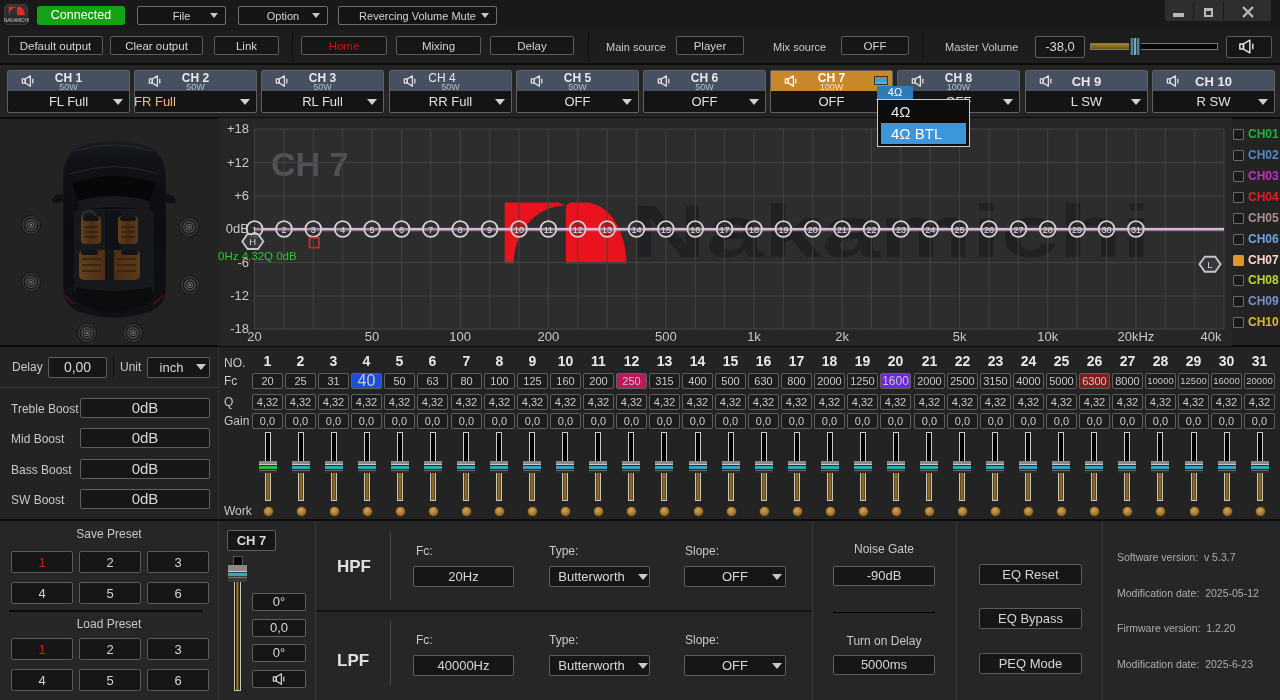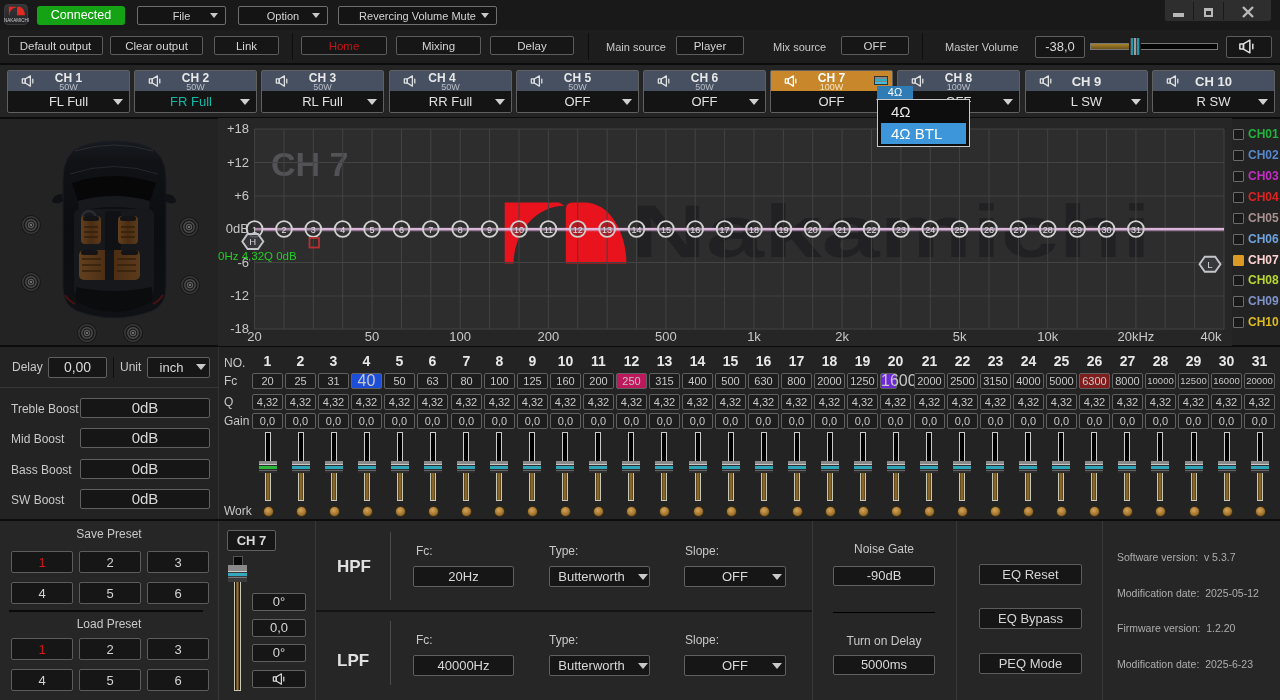--- a/index.html
+++ b/index.html
@@ -83,41 +83,41 @@
 <div class="ddarrow" style="left:113px;top:99px;border-top-color:#d0d0d0"></div>
 <div class="abs" style="left:134px;top:70px;width:123px;height:43px;border:1px solid #606060;border-radius:2px;background:#141414"></div>
 <div class="abs" style="left:135px;top:71px;width:121px;height:20px;background:#475061"></div>
 <svg style="position:absolute;left:147px;top:75px" width="17" height="12" viewBox="0 0 16 14" fill="none" stroke="#e0e0e0" stroke-width="1.5" stroke-linejoin="round">
       <rect x="0.8" y="4.6" width="3.4" height="4.8"></rect>
       <path d="M4.2,4.6 L10.2,1 L10.2,13 L4.2,9.4 Z"></path>
       <path d="M13,4.8 v4.4" stroke-linecap="round"></path>
     </svg>
 <div class="abs" style="left:134px;top:71px;width:123px;text-align:center;font-size:12px;font-weight:bold;color:#e8e8e8">CH 2</div>
 <div class="abs" style="left:134px;top:82px;width:123px;text-align:center;font-size:9px;color:#b8bcc4">50W</div>
-<div class="abs" style="left:134px;top:92px;width:114px;height:20px;text-align:center;font-size:13px;color:#14b8a6;line-height:20px">FR Full</div>
+<div class="abs" style="left:134px;top:92px;width:114px;height:20px;text-align:left;font-size:13px;color:#fdba74;line-height:20px">FR Full</div>
 <div class="ddarrow" style="left:240px;top:99px;border-top-color:#d0d0d0"></div>
 <div class="abs" style="left:261px;top:70px;width:123px;height:43px;border:1px solid #606060;border-radius:2px;background:#141414"></div>
 <div class="abs" style="left:262px;top:71px;width:121px;height:20px;background:#475061"></div>
 <svg style="position:absolute;left:274px;top:75px" width="17" height="12" viewBox="0 0 16 14" fill="none" stroke="#e0e0e0" stroke-width="1.5" stroke-linejoin="round">
       <rect x="0.8" y="4.6" width="3.4" height="4.8"></rect>
       <path d="M4.2,4.6 L10.2,1 L10.2,13 L4.2,9.4 Z"></path>
       <path d="M13,4.8 v4.4" stroke-linecap="round"></path>
     </svg>
 <div class="abs" style="left:261px;top:71px;width:123px;text-align:center;font-size:12px;font-weight:bold;color:#e8e8e8">CH 3</div>
 <div class="abs" style="left:261px;top:82px;width:123px;text-align:center;font-size:9px;color:#b8bcc4">50W</div>
 <div class="abs" style="left:261px;top:92px;width:123px;height:20px;text-align:center;font-size:13px;color:#e0e0e0;line-height:20px">RL Full</div>
 <div class="ddarrow" style="left:367px;top:99px;border-top-color:#d0d0d0"></div>
 <div class="abs" style="left:389px;top:70px;width:123px;height:43px;border:1px solid #606060;border-radius:2px;background:#141414"></div>
 <div class="abs" style="left:390px;top:71px;width:121px;height:20px;background:#475061"></div>
 <svg style="position:absolute;left:402px;top:75px" width="17" height="12" viewBox="0 0 16 14" fill="none" stroke="#e0e0e0" stroke-width="1.5" stroke-linejoin="round">
       <rect x="0.8" y="4.6" width="3.4" height="4.8"></rect>
       <path d="M4.2,4.6 L10.2,1 L10.2,13 L4.2,9.4 Z"></path>
       <path d="M13,4.8 v4.4" stroke-linecap="round"></path>
     </svg>
-<div class="abs" style="left:389px;top:71px;width:106px;text-align:center;font-size:12px;font-weight:bold;color:#e8e8e8">CH 4</div>
+<div class="abs" style="left:389px;top:71px;width:106px;text-align:center;font-size:12px;font-weight:normal;color:#e8e8e8">CH 4</div>
 <div class="abs" style="left:389px;top:82px;width:123px;text-align:center;font-size:9px;color:#b8bcc4">50W</div>
 <div class="abs" style="left:389px;top:92px;width:123px;height:20px;text-align:center;font-size:13px;color:#e0e0e0;line-height:20px">RR Full</div>
 <div class="ddarrow" style="left:495px;top:99px;border-top-color:#d0d0d0"></div>
 <div class="abs" style="left:516px;top:70px;width:123px;height:43px;border:1px solid #606060;border-radius:2px;background:#141414"></div>
 <div class="abs" style="left:517px;top:71px;width:121px;height:20px;background:#475061"></div>
 <svg style="position:absolute;left:529px;top:75px" width="17" height="12" viewBox="0 0 16 14" fill="none" stroke="#e0e0e0" stroke-width="1.5" stroke-linejoin="round">
       <rect x="0.8" y="4.6" width="3.4" height="4.8"></rect>
       <path d="M4.2,4.6 L10.2,1 L10.2,13 L4.2,9.4 Z"></path>
       <path d="M13,4.8 v4.4" stroke-linecap="round"></path>
     </svg>
@@ -696,21 +696,21 @@
 <div class="abs" style="left:860px;top:472px;width:6px;height:29px;background:#1a1a1a;border:1px solid #c8c8b8"></div>
 <div class="abs" style="left:861px;top:473px;width:4px;height:27px;background:linear-gradient(90deg,#553d16,#9a7430,#553d16)"></div>
 <div class="abs" style="left:854px;top:461px;width:18px;height:12px;background:#2c2c2c;border-radius:1px">
       <div style="position:absolute;left:0;top:0;width:18px;height:3px;background:#8a8a8a"></div>
       <div style="position:absolute;left:0;top:3px;width:18px;height:1px;background:#c8c8c8"></div>
       <div style="position:absolute;left:0;top:5px;width:18px;height:3px;background:#2fa3b8"></div>
       <div style="position:absolute;left:0;top:9px;width:18px;height:1px;background:#666"></div>
     </div>
 <div class="abs" style="left:857.5px;top:505.5px;width:11px;height:11px;border-radius:50%;background:radial-gradient(circle at 42% 35%,#d3a55c,#a4762f 55%,#6d4c1d);border:1px solid #3c2f12"></div>
 <div class="abs" style="left:880px;top:353px;width:31px;text-align:center;font-size:14px;font-weight:bold;color:#e8e8e8">20</div>
-<div class="box" style="left:880px;top:373px;width:17px;height:16px;line-height:14px;font-size:16px;color:#c8c8c8;background:#6d28d9">1600</div>
+<div class="box" style="left:880px;top:373px;width:31px;height:16px;line-height:14px;font-size:12px;color:#c8c8c8;background:#6d28d9">1600</div>
 <div class="box" style="left:880px;top:394px;width:31px;height:16px;line-height:14px;font-size:11px;color:#c8c8c8;background:#1d1d1d">4,32</div>
 <div class="box" style="left:880px;top:413px;width:31px;height:16px;line-height:14px;font-size:11px;color:#c8c8c8;background:#1d1d1d">0,0</div>
 <div class="abs" style="left:893px;top:432px;width:6px;height:30px;background:#000;border:1px solid #ccc"></div>
 <div class="abs" style="left:893px;top:472px;width:6px;height:29px;background:#1a1a1a;border:1px solid #c8c8b8"></div>
 <div class="abs" style="left:894px;top:473px;width:4px;height:27px;background:linear-gradient(90deg,#553d16,#9a7430,#553d16)"></div>
 <div class="abs" style="left:887px;top:461px;width:18px;height:12px;background:#2c2c2c;border-radius:1px">
       <div style="position:absolute;left:0;top:0;width:18px;height:3px;background:#8a8a8a"></div>
       <div style="position:absolute;left:0;top:3px;width:18px;height:1px;background:#c8c8c8"></div>
       <div style="position:absolute;left:0;top:5px;width:18px;height:3px;background:#2fa3b8"></div>
       <div style="position:absolute;left:0;top:9px;width:18px;height:1px;background:#666"></div>

